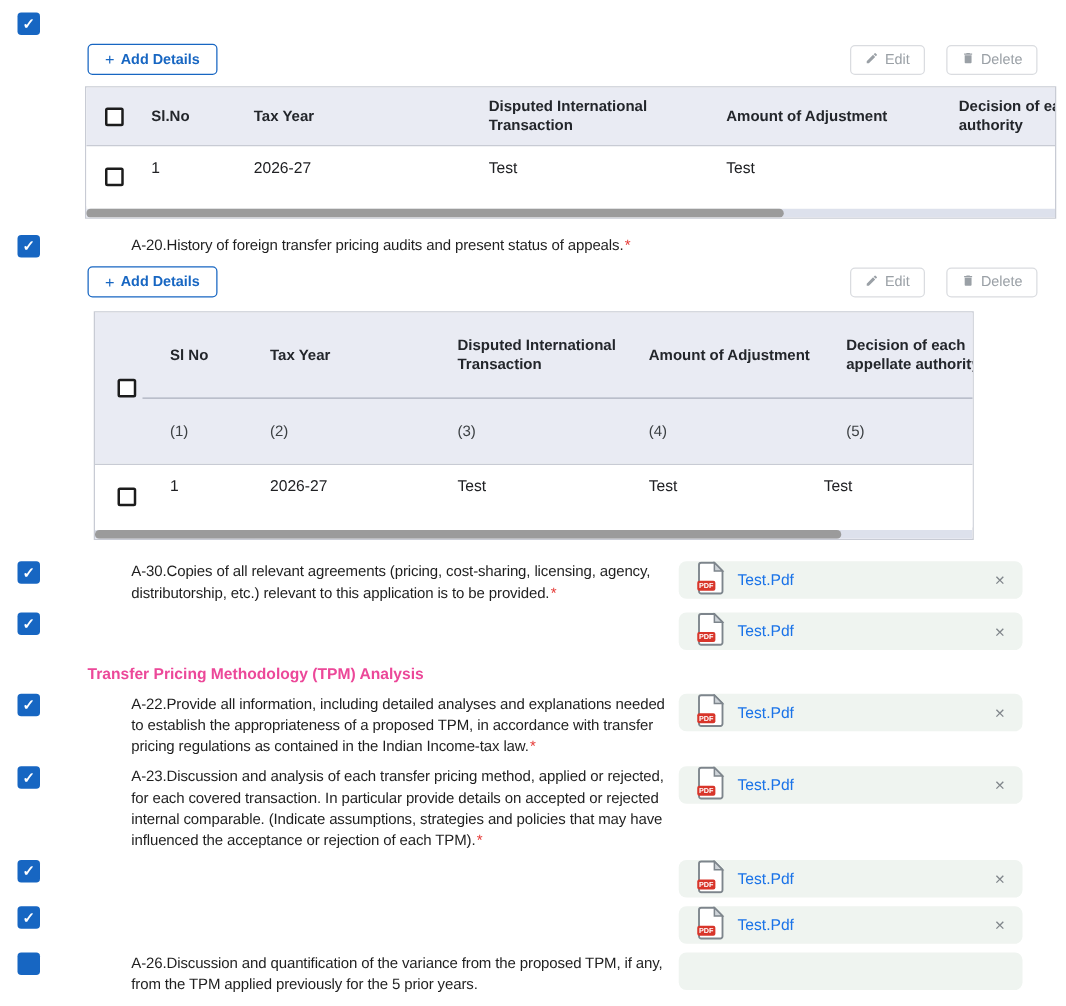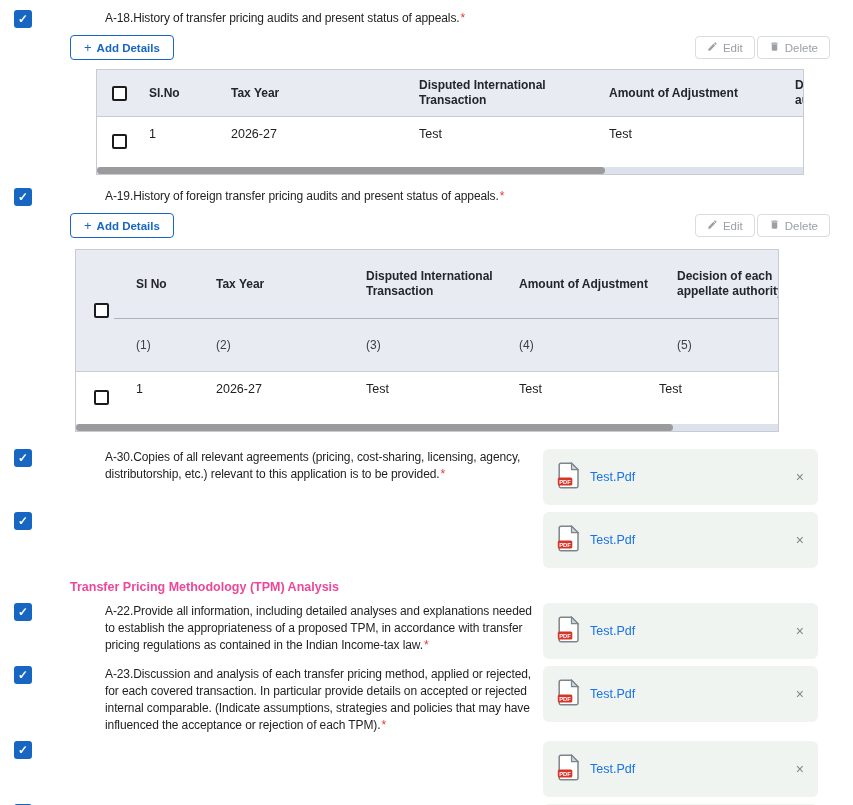--- a/index.html
+++ b/index.html
@@ -11,39 +11,39 @@
 
   
   .q-row{display:flex;align-items:flex-start;margin-bottom:7px;}
   .cb{width:18px;height:18px;border-radius:3px;background:#1766c2;display:inline-flex;
       align-items:center;justify-content:center;flex:0 0 auto;margin-left:14px;cursor:pointer;}
   .tick{color:#fff;font-size:12px;font-weight:bold;line-height:1;}
   .q-body{margin-left:73px;width:455px;line-height:17px;letter-spacing:-0.1px;color:#1f1f1f;}
   .req{color:#e53935;margin-left:1px;}
 
   
-  .chip{margin-left:auto;margin-right:35px;width:275px;height:56px;background:#eff4f0;
+  .chip{margin-left:auto;margin-right:35px;width:275px;height:30px;background:#eff4f0;
         border-radius:6px;display:flex;align-items:center;padding:0 14px;box-sizing:border-box;flex:0 0 auto;}
   .fname{color:#1a73e8;font-size:12.5px;margin-left:10px;cursor:pointer;text-decoration:none;}
   .chip-x{margin-left:auto;color:#80868b;font-size:14px;cursor:pointer;line-height:1;}
 
   
   .toolbar{display:flex;justify-content:space-between;align-items:center;margin:5px 23px 0 70px;}
   .btn-add{display:inline-flex;align-items:center;gap:5px;border:1px solid #1766c2;color:#1766c2;
            background:#fff;border-radius:4px;font-family:"Liberation Sans",sans-serif;
            font-size:11.5px;font-weight:bold;padding:5px 13px;cursor:pointer;}
   .plus{font-size:13px;font-weight:normal;line-height:1;}
-  .toolbar-right{display:flex;gap:2px;align-items:flex-end;}
+  .toolbar-right{display:flex;gap:17px;align-items:flex-end;}
   .btn-grey{display:inline-flex;align-items:center;gap:5px;border:1px solid #dadce0;color:#9aa0a6;
             background:#fff;border-radius:4px;font-family:"Liberation Sans",sans-serif;
             font-size:11.5px;padding:4px 11px;cursor:pointer;}
 
   
   .tbl{border:1px solid #c8cbd4;overflow:hidden;background:#fff;box-sizing:border-box;}
-  .tbl1{margin:9px 8px 13px 96px;width:708px;}
+  .tbl1{margin:9px 8px 13px 68px;width:777px;}
   .tbl2{margin:11px 0 17px 75px;width:704px;}
   .t-inner1{width:890px;}
   .t-inner2{width:858px;}
   .cb-sm{width:15px;height:15px;border:2px solid #1c1c1c;border-radius:2px;background:#fff;
          flex:0 0 auto;cursor:pointer;box-sizing:border-box;}
   .th{font-weight:bold;font-size:12px;color:#23262b;line-height:15px;padding:0 10px 0 8px;box-sizing:border-box;}
   .td{font-size:12.5px;color:#202124;padding:10px 10px 0 8px;box-sizing:border-box;}
 
   .t1-head{display:flex;align-items:center;height:46px;background:#e9ebf3;}
   .t1-row{display:flex;height:48px;border-top:1px solid #c8cbd4;background:#fff;}
@@ -70,21 +70,20 @@
 </style>
 </head>
 <body>
 
 <div class="page">
 
   <div class="q-row">
     <span class="cb">
         <span class="tick">✓</span>
       </span>
-    <div class="q-body"><span>A-18.History of transfer pricing audits and present status of appeals.</span><span class="req">*</span></div>
   </div>
 
   <div class="toolbar">
     <button class="btn-add">
       <span class="plus">+</span>
       <span>Add Details</span>
     </button>
     <div class="toolbar-right">
       <button class="btn-grey">
         <span><svg width="11" height="11" viewBox="0 0 24 24">
@@ -125,21 +124,21 @@
     </div>
     <div class="hscroll">
         <div class="hthumb w72"></div>
       </div>
   </div>
 
   <div class="q-row">
     <span class="cb">
         <span class="tick">✓</span>
       </span>
-    <div class="q-body"><span>A-19.History of foreign transfer pricing audits and present status of appeals.</span><span class="req">*</span></div>
+    <div class="q-body"><span>A-20.History of foreign transfer pricing audits and present status of appeals.</span><span class="req">*</span></div>
   </div>
 
   <div class="toolbar">
     <button class="btn-add">
       <span class="plus">+</span>
       <span>Add Details</span>
     </button>
     <div class="toolbar-right">
       <button class="btn-grey">
         <span><svg width="11" height="11" viewBox="0 0 24 24">

